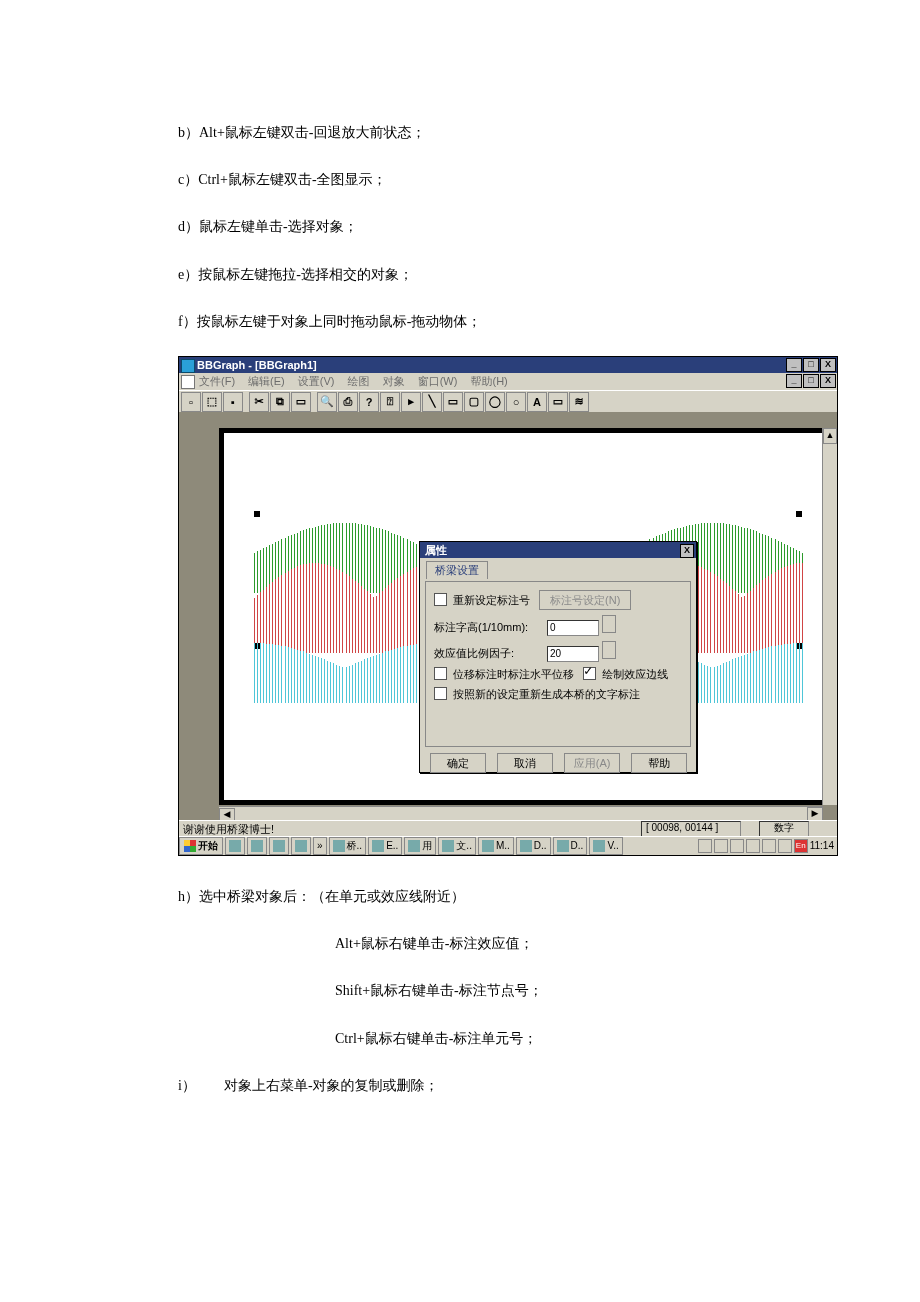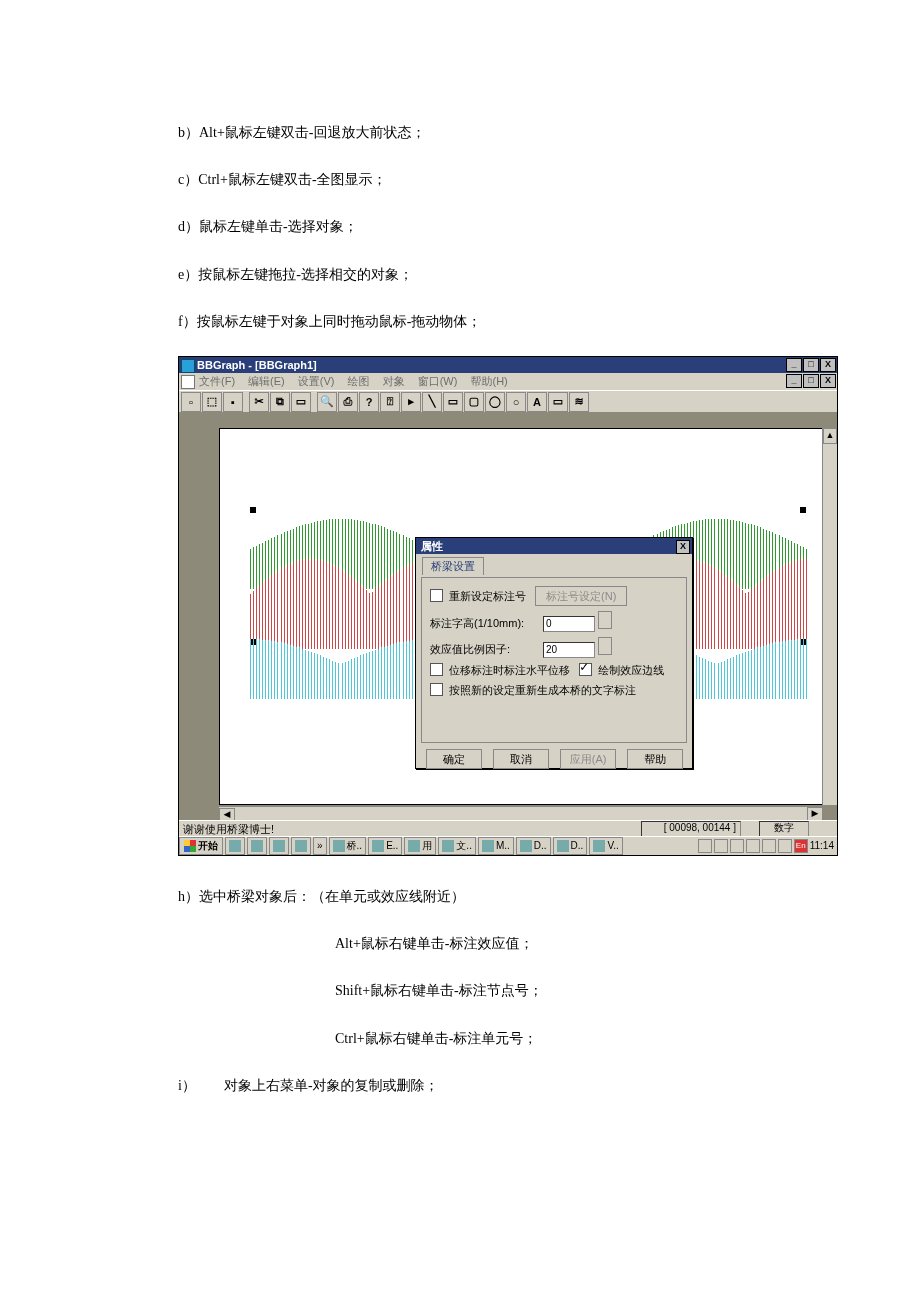--- a/index.html
+++ b/index.html
@@ -80,34 +80,34 @@
   }
   .tsep{width:5px;}
   
   .client-outer{
     position:absolute; left:0; right:0; top:55px; bottom:34px;
     background:#8e8a7a;
   }
   
   .canvas{
     position:absolute; left:40px; top:16px; right:0; bottom:16px;
-    background:#fff; border:1px solid #000000;
+    background:#fff; border:5px solid #000000;
   }
   .vscroll{position:absolute;right:0;top:16px;width:14px;bottom:16px;background:#d6d3c6;border-left:1px solid #888;}
   .vscroll .arrow{height:14px;background:#d6d3c6;border:1px solid #888;text-align:center;font-size:9px;line-height:12px;}
   .hscroll{position:absolute;left:40px;right:14px;bottom:0;height:14px;background:#d6d3c6;border-top:1px solid #888;}
   .hscroll .arrow{width:14px;height:12px;display:inline-block;border:1px solid #888;font-size:9px;text-align:center;}
   
   .status{
     position:absolute;left:0;right:0;bottom:18px;height:16px;
     background:#d6d3c6;border-top:1px solid #fff;line-height:16px;
     padding-left:4px;color:#000;
   }
   .status .cell{position:absolute;border:1px inset #888;background:#d6d3c6;height:14px;line-height:12px;padding:0 4px;font-size:10px;}
-  .status .coord{right:96px;top:0;width:90px;text-align:right;}
+  .status .coord{right:96px;top:0;width:90px;text-align:left;}
   .status .mode{right:28px;top:0;width:40px;text-align:center;}
   
   .taskbar{
     position:absolute;left:0;right:0;bottom:0;height:18px;
     background:#d6d3c6;border-top:1px solid #fff;
     display:flex;align-items:center;font-size:10px;
   }
   .start{height:16px;border:1px solid #888;background:#d6d3c6;padding:0 4px;font-weight:bold;display:flex;align-items:center;gap:2px;}
   .start .flag{width:12px;height:12px;background:conic-gradient(#d33 0 25%,#3a3 0 50%,#36c 0 75%,#fc3 0);}
   .trayarea{margin-left:auto;padding-right:3px;display:flex;gap:2px;align-items:center;}

